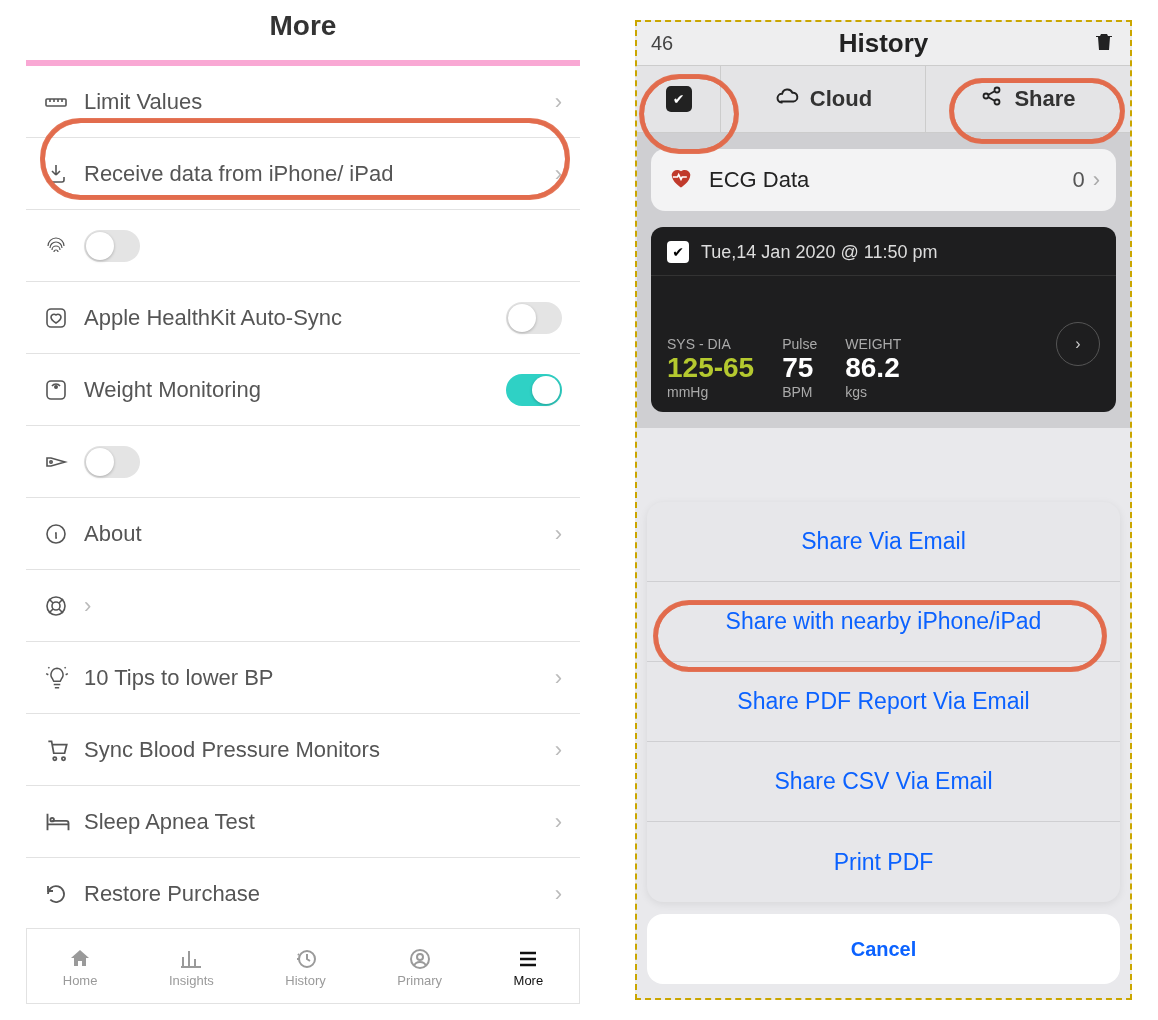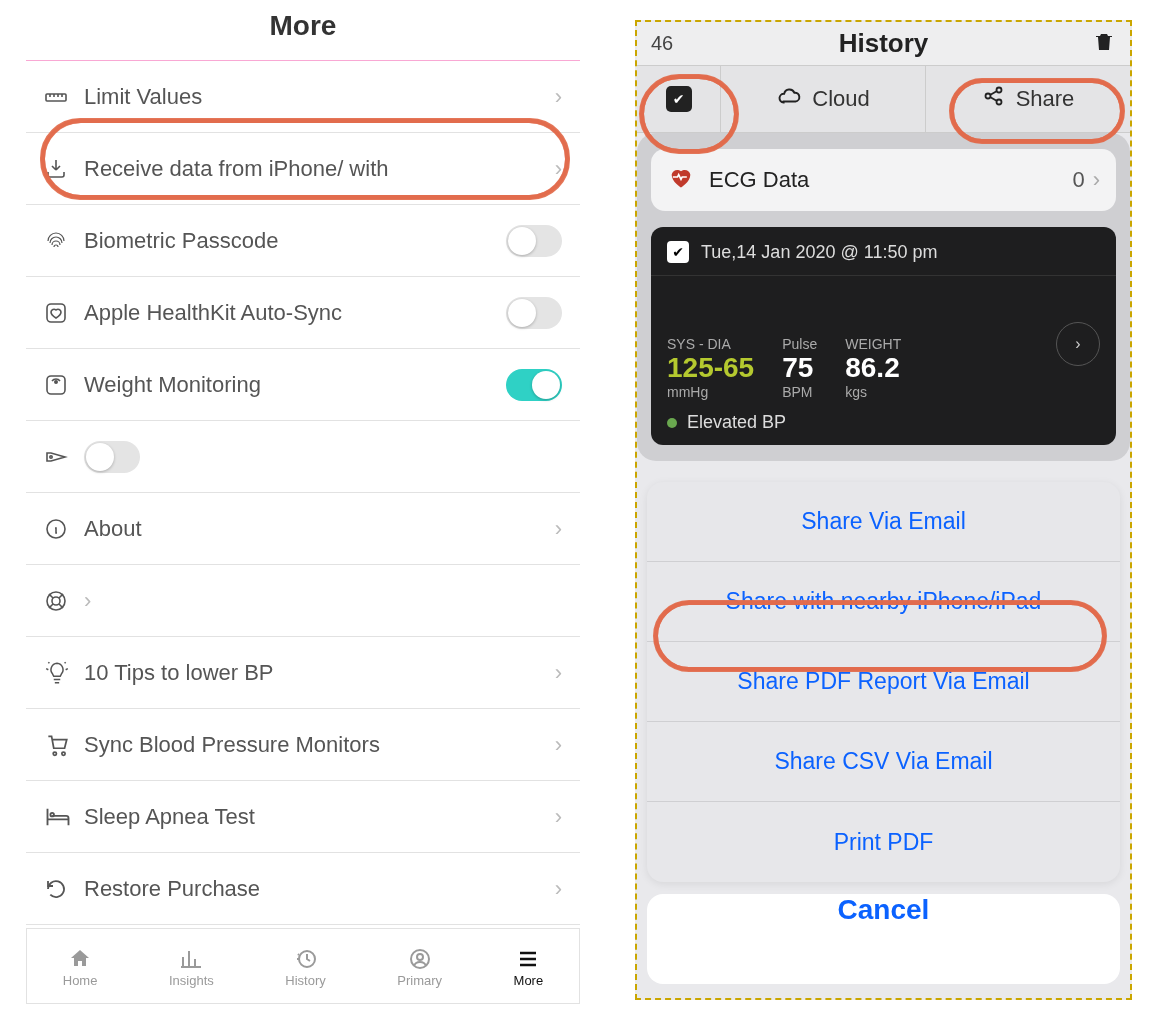--- a/index.html
+++ b/index.html
@@ -22,21 +22,21 @@
     background: #fff;
   }
   .left-title {
     text-align: center;
     font-size: 28px;
     font-weight: 700;
     color: #333;
     padding: 6px 0 18px;
   }
   .list {
-    border-top: 1px solid #f9a8d4;
+    border-top: 6px solid #f9a8d4;
   }
   .row {
     display: flex;
     align-items: center;
     height: 72px;
     padding: 0 18px;
     border-bottom: 1px solid #e2e2e2;
     font-size: 22px;
     color: #555;
     position: relative;
@@ -104,23 +104,23 @@
     border-top: 1px solid #ccc;
     border-bottom: 1px solid #ccc;
     background: #e4e4e6;
   }
   .seg > div {
     flex: 1; height: 66px; display:flex; align-items:center; justify-content:center;
     border-right: 1px solid #ccc; font-size: 22px; color: #333;
   }
   .seg > div:first-child { flex: 0 0 84px; }
   .seg > div:last-child { border-right: none; }
-  .seg .lbl { margin-left: 10px; }
-
-  .bg-content { padding: 16px 14px; background: #cfcfd2; border-radius: 19px; }
+  .seg .lbl { margin-left: 10px; font-weight: bold; }
+
+  .bg-content { padding: 16px 14px; background: #cfcfd2; }
 
   .ecg-card {
     background: #f3f3f4; border-radius: 14px;
     padding: 14px 16px; display:flex; align-items:center;
     font-size: 22px; color: #222;
   }
   .ecg-card .h { width:34px; }
   .ecg-card .t { flex:1; margin-left:8px; }
   .ecg-card .c { color:#555; margin-right:8px; font-size:22px; }
 
@@ -153,23 +153,23 @@
     box-shadow: 0 2px 8px rgba(0,0,0,.08);
   }
   .sheet-list .sitem {
     height: 80px; display:flex; align-items:center; justify-content:center;
     font-size: 23px; color:#0b62ff;
     border-bottom: 1px solid #cfcfd2;
   }
   .sheet-list .sitem:last-child { border-bottom:none;align-items:center; }
   .cancel-btn {
     margin-top: 12px;
-    background:#fff; border-radius:16px; height:90px;
-    display:flex; justify-content:center;
-    font-size: 28px; color:#0b62ff; font-weight:600;
+    background:#fff; border-radius:16px; height:70px;
+    display:flex; align-items:center; justify-content:center;
+    font-size: 20px; color:#0b62ff; font-weight:600;
   }
 
   
   .scribble {
     position:absolute; border:5px solid rgba(226,106,74,.92);
     border-radius: 40px; pointer-events:none;
   }
   .scribble::after, .scribble::before {
     content:""; position:absolute; inset:-4px; border:4px solid rgba(226,106,74,.55);
     border-radius: 44px;
@@ -194,34 +194,33 @@
       <span class="chev">›</span>
     </div>
 
     <div class="row">
       <span class="icon">
         <svg width="24" height="24" viewBox="0 0 24 24" fill="none" stroke="currentColor" stroke-width="1.6">
             <path d="M12 3v10m0 0l-4-4m4 4l4-4"></path>
             <path d="M4 15v3a2 2 0 0 0 2 2h12a2 2 0 0 0 2-2v-3"></path>
           </svg>
       </span>
-      <span class="label">Receive data from iPhone/ with</span>
+      <span class="label">Receive data from iPhone/ iPad</span>
       <span class="chev">›</span>
     </div>
 
     <div class="row">
       <span class="icon">
         <svg width="24" height="24" viewBox="0 0 24 24" fill="none" stroke="currentColor" stroke-width="1.2">
             <path d="M4 12a8 8 0 0 1 16 0"></path>
             <path d="M6 14a6 6 0 0 1 12 0"></path>
             <path d="M8 16a4 4 0 0 1 8 0"></path>
             <path d="M10 18a2 2 0 0 1 4 0"></path>
           </svg>
       </span>
-      <span class="label">Biometric Passcode</span>
       <span class="toggle"></span>
     </div>
 
     <div class="row">
       <span class="icon">
         <svg width="24" height="24" viewBox="0 0 24 24" fill="none" stroke="currentColor" stroke-width="1.6">
             <rect x="3" y="3" width="18" height="18" rx="4"></rect>
             <path d="M12 17s-5-3-5-6a3 3 0 0 1 5-2 3 3 0 0 1 5 2c0 3-5 6-5 6z"></path>
           </svg>
       </span>
@@ -432,24 +431,20 @@
           <div class="val">75</div>
           <div class="unit">BPM</div>
         </div>
         <div class="rcol">
           <div class="cap">WEIGHT</div>
           <div class="val">86.2</div>
           <div class="unit">kgs</div>
         </div>
         <div class="circ-chevron">›</div>
       </div>
-      <div class="statuslane">
-        <span class="dot"></span>
-        <span>Elevated BP</span>
-      </div>
     </div>
 
   </div>
 
   <div class="sheet">
     <div class="sheet-list">
       <div class="sitem">
           <span>Share Via Email</span>
         </div>
       <div class="sitem">

